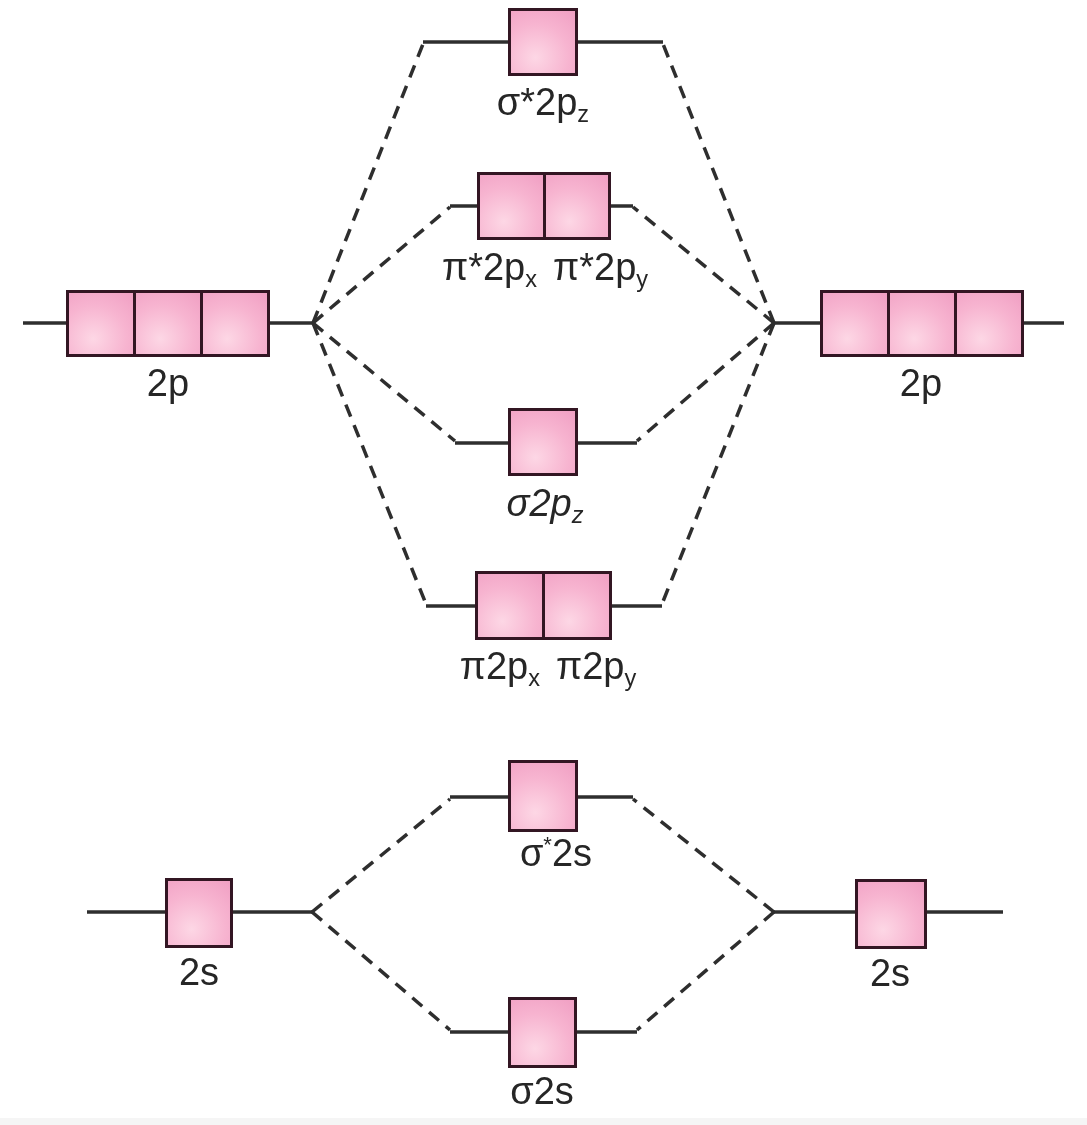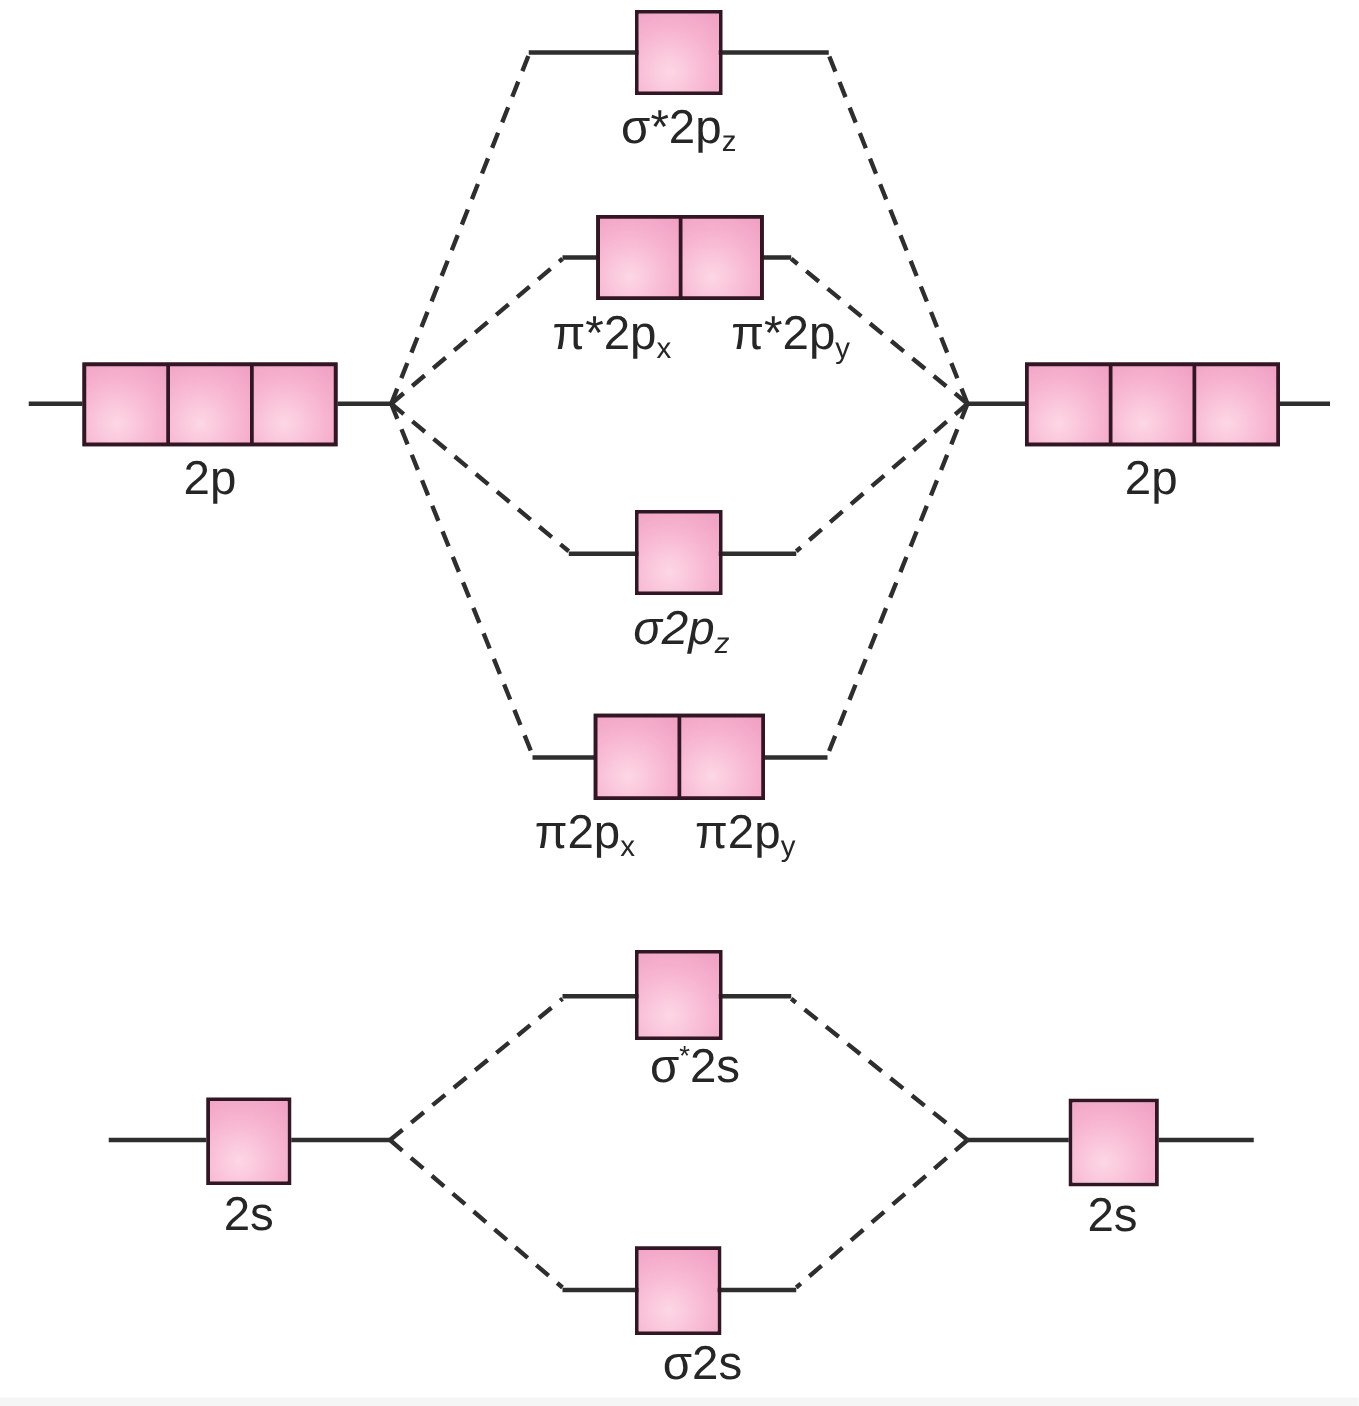--- a/index.html
+++ b/index.html
@@ -72,21 +72,20 @@
   }
   .lblpair {
     position: absolute;
     transform: translateX(-50%);
     display: flex;
     gap: 16px;
   }
   .lblpair .lbl {
     position: static;
     transform: none;
-    margin-left: 32px;
   }
   .bottom-strip {
     position: absolute;
     left: 0; right: 0; bottom: 0;
     height: 7px;
     background: var(--bottom-strip);
   }
 </style>
 </head>
 <body>
@@ -178,28 +177,28 @@
     <div class="lbl"><span>π*2p</span><sub>x</sub></div>
     <div class="lbl"><span>π*2p</span><sub>y</sub></div>
   </div>
 
   <div class="lbl" style="left:168px; top:363px;">2p</div>
 
   <div class="lbl" style="left:921px; top:363px;">2p</div>
 
   <div class="lbl" style="left:545px; top:483px;font-style:italic;"><span>σ2p</span><sub>z</sub></div>
 
-  <div class="lblpair" style="left:516px; top:646px;">
+  <div class="lblpair" style="left:548px; top:646px;">
     <div class="lbl"><span>π2p</span><sub>x</sub></div>
     <div class="lbl"><span>π2p</span><sub>y</sub></div>
   </div>
 
   <div class="lbl" style="left:556px; top:833px;"><span>σ</span><sup>*</sup><span>2s</span></div>
 
   <div class="lbl" style="left:199px; top:952px;">2s</div>
 
   <div class="lbl" style="left:890px; top:953px;">2s</div>
 
-  <div class="lbl" style="left:542px; top:1071px;margin-left:20px;">σ2s</div>
+  <div class="lbl" style="left:542px; top:1071px;">σ2s</div>
 
   <div class="bottom-strip"></div>
 
 </div>
 
 </body></html>

